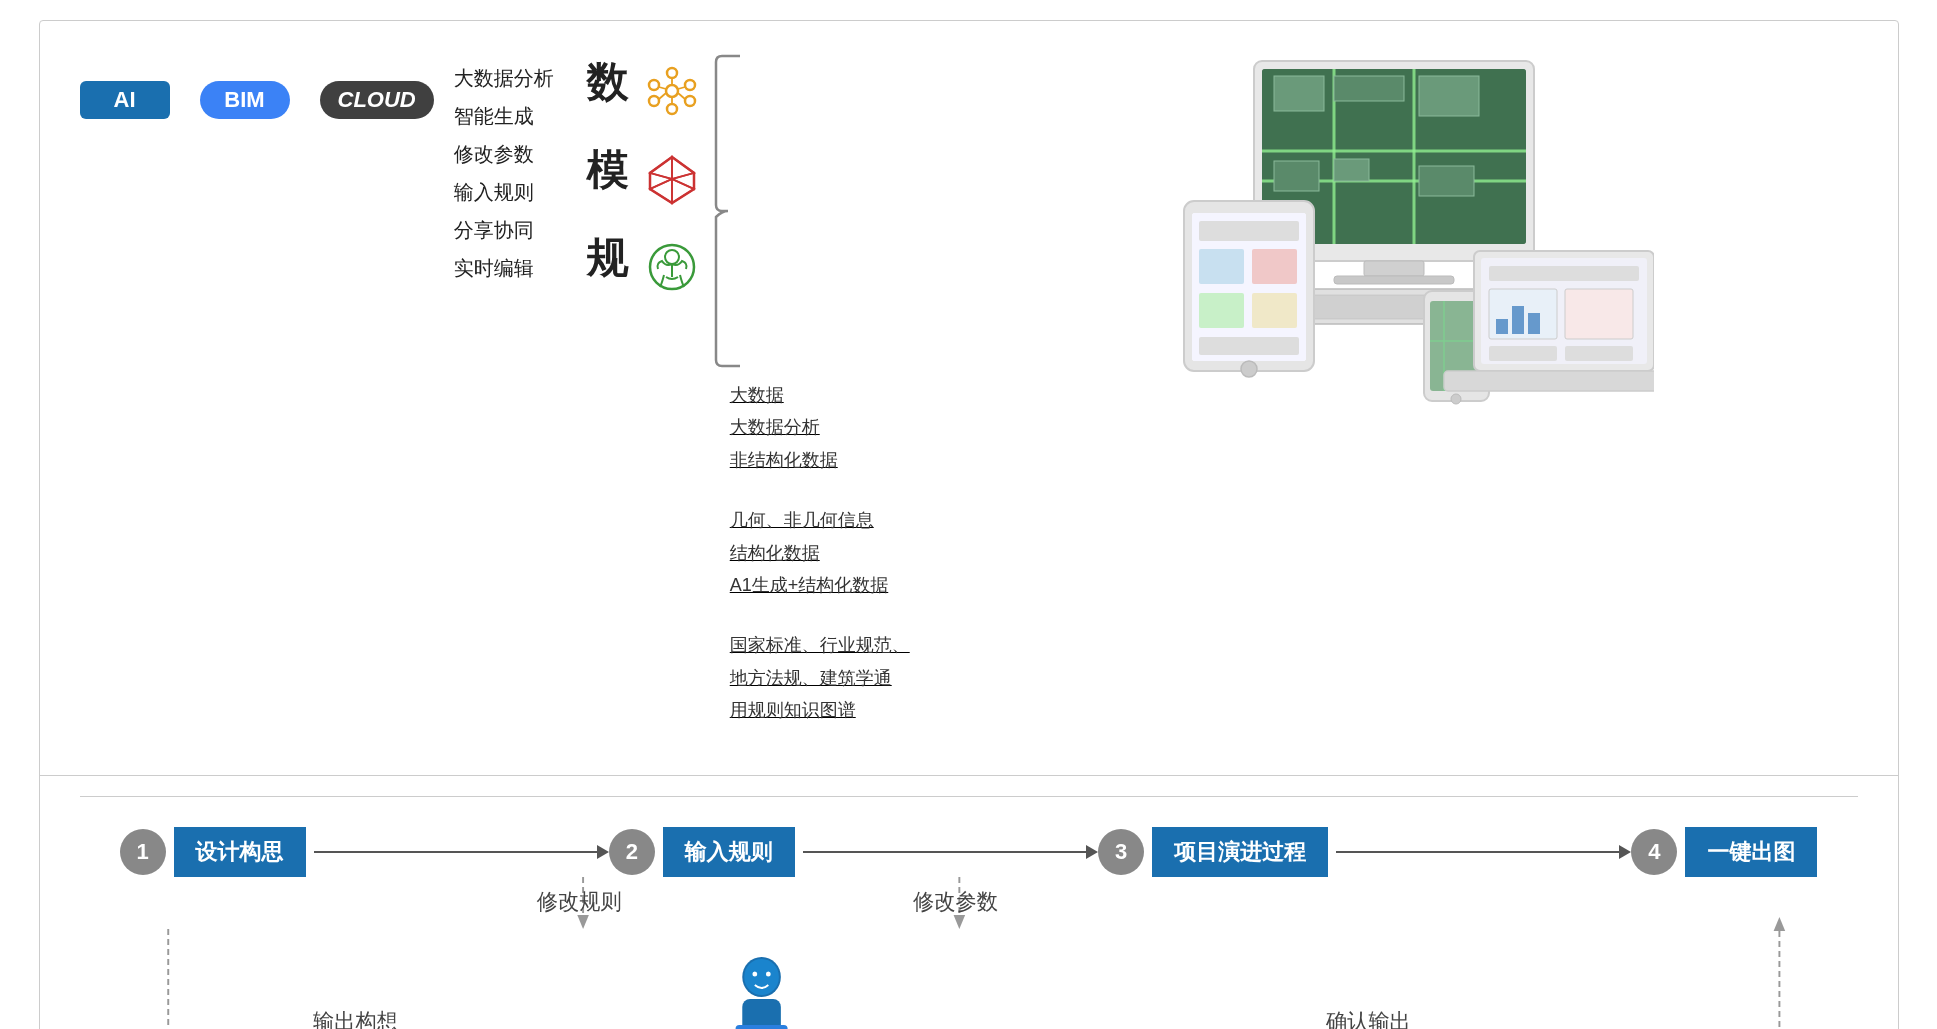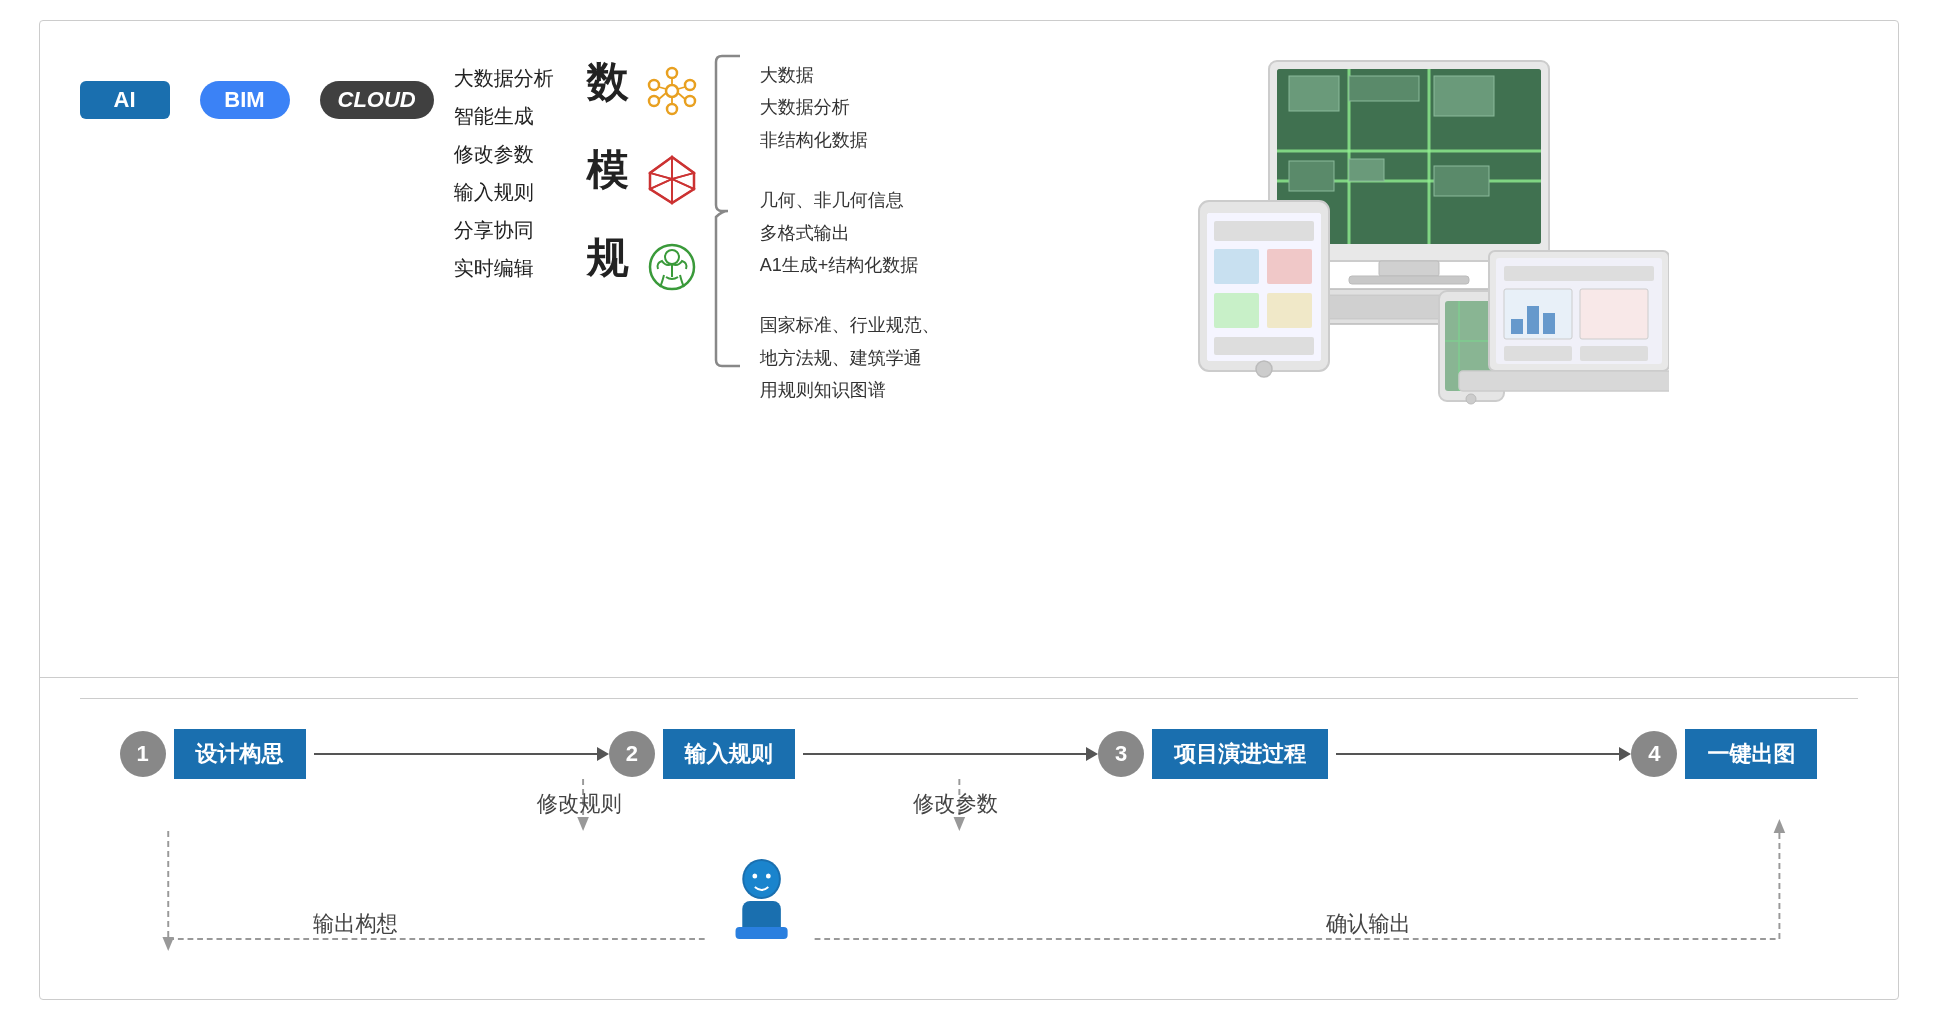--- a/index.html
+++ b/index.html
@@ -115,23 +115,24 @@
       height: 60px;
       display: flex;
       align-items: center;
       justify-content: center;
       flex-shrink: 0;
     }
 
     
     .bracket-desc {
       display: flex;
-      flex-direction: row;
+      flex-direction: column;
       align-items: stretch;
       margin-left: 10px;
+      text-decoration: underline;
     }
 
     .bracket-svg {
       width: 30px;
     }
 
     .desc-col {
       display: flex;
       flex-direction: column;
       gap: 0;
@@ -325,21 +326,21 @@
         <div class="desc-col">
 
           <div class="desc-group">
             <div class="desc-line">大数据</div>
             <div class="desc-line">大数据分析</div>
             <div class="desc-line">非结构化数据</div>
           </div>
 
           <div class="desc-group">
             <div class="desc-line">几何、非几何信息</div>
-            <div class="desc-line">多格式输出</div>
+            <div class="desc-line">结构化数据</div>
             <div class="desc-line">A1生成+结构化数据</div>
           </div>
 
           <div class="desc-group">
             <div class="desc-line">国家标准、行业规范、</div>
             <div class="desc-line">地方法规、建筑学通</div>
             <div class="desc-line">用规则知识图谱</div>
           </div>
         </div>
       </div>

